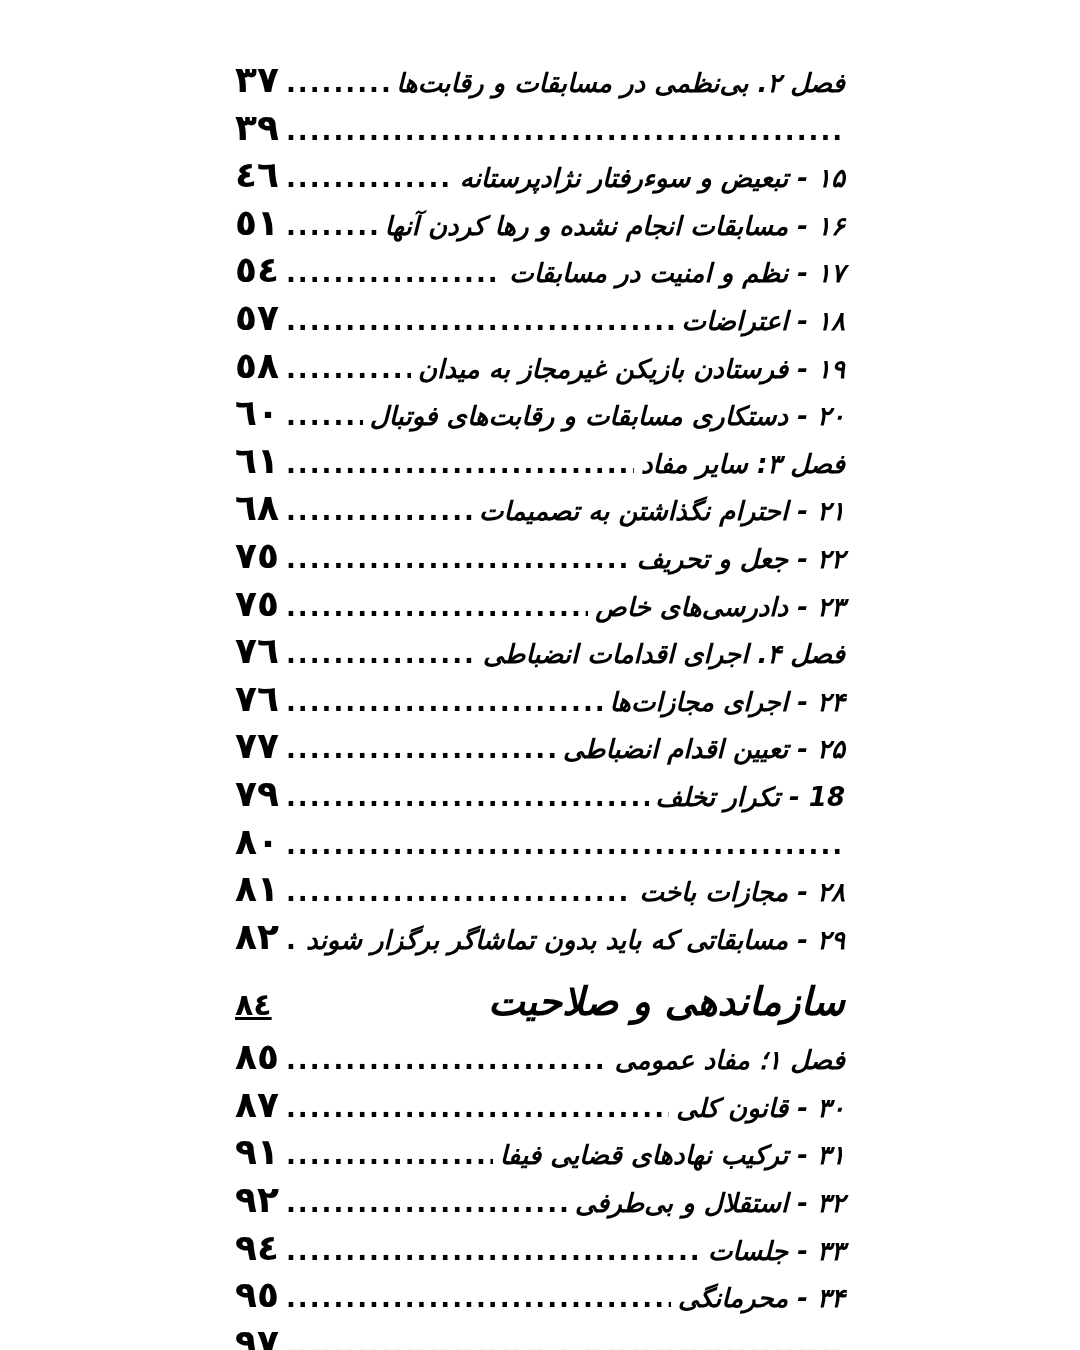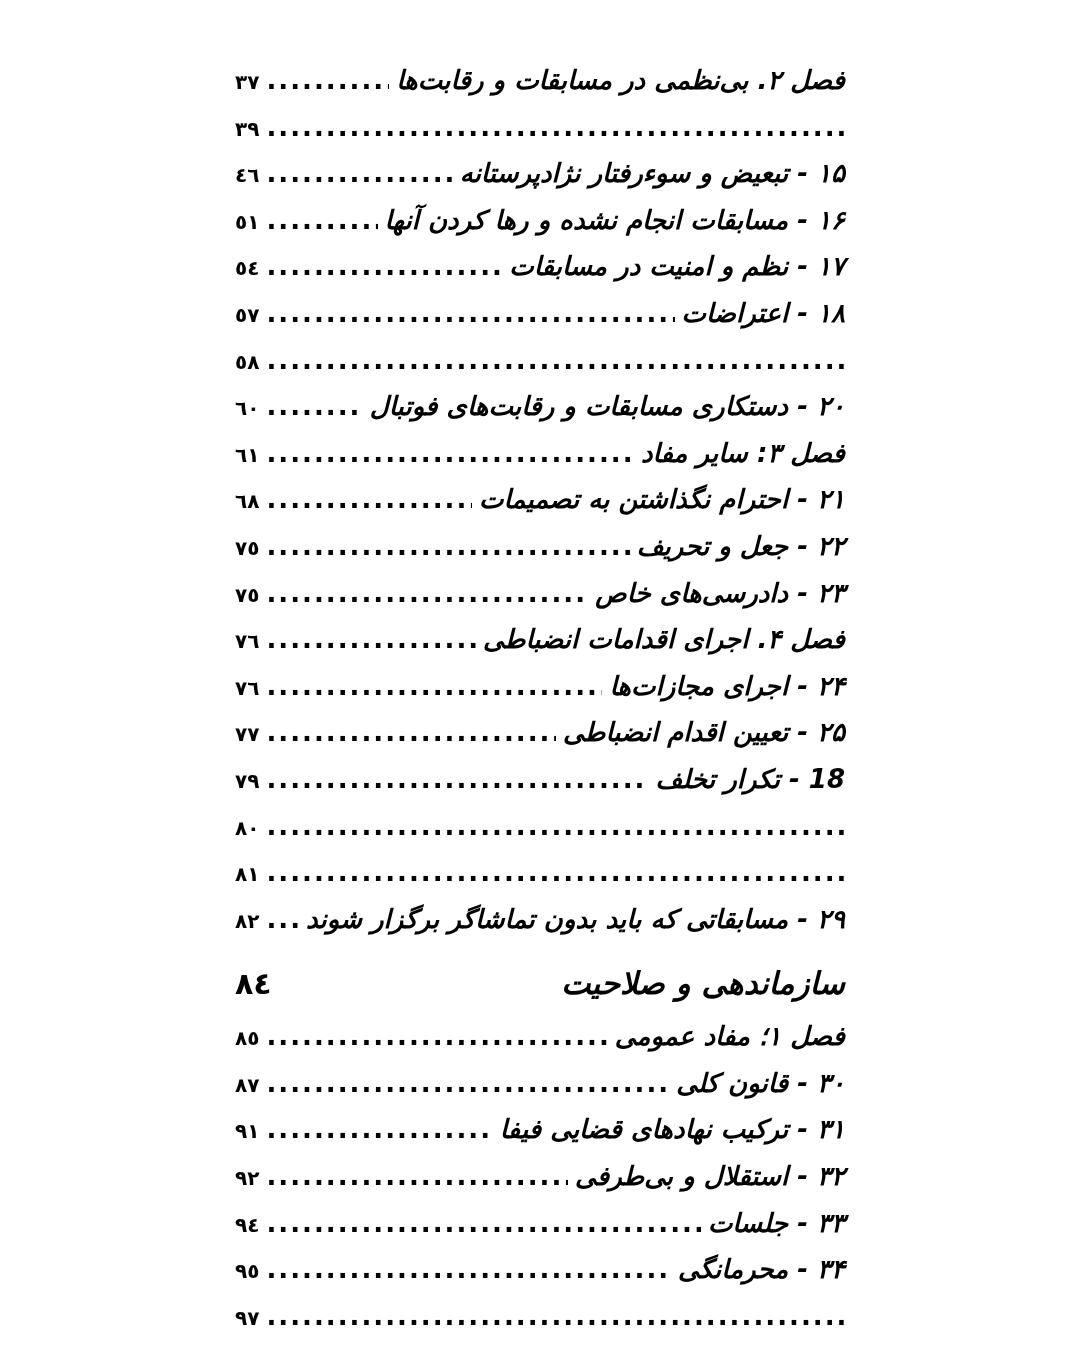--- a/index.html
+++ b/index.html
@@ -43,34 +43,35 @@
     overflow: hidden;
     white-space: nowrap;
     font-size: 26px;
     letter-spacing: 2px;
     direction: ltr;
     text-align: left;
     min-width: 0;
   }
   .pagenum {
     white-space: nowrap;
-    font-size: 20px;
+    font-size: 36px;
     flex: 0 0 auto;
   }
   .section-row {
     margin-top: 10px;
   }
   .section-row > span {
     line-height: 60px;
   }
   .section-row .title {
-    font-size: 31px;
+    font-size: 39px;
   }
   .section-row .pagenum {
     font-size: 30px;
+    text-decoration: underline;
   }
   .spacer {
     flex: 1 1 0;
   }
 </style>
 </head>
 <body>
 
 <div class="page">
   <div class="toc">
@@ -104,20 +105,21 @@
       <span class="pagenum">٥٤</span>
     </div>
 
     <div class="row item">
       <span class="title">۱۸ - اعتراضات</span>
       <span class="leader">........................................................................................................................</span>
       <span class="pagenum">٥٧</span>
     </div>
 
     <div class="row item">
+      <span class="title">۱۹ - فرستادن بازیکن غیرمجاز به میدان</span>
       <span class="leader">........................................................................................................................</span>
       <span class="pagenum">٥٨</span>
     </div>
 
     <div class="row item">
       <span class="title">۲۰ - دستکاری مسابقات و رقابت‌های فوتبال</span>
       <span class="leader">........................................................................................................................</span>
       <span class="pagenum">٦٠</span>
     </div>
 
@@ -168,20 +170,21 @@
       <span class="leader">........................................................................................................................</span>
       <span class="pagenum">٧٩</span>
     </div>
 
     <div class="row item">
       <span class="leader">........................................................................................................................</span>
       <span class="pagenum">٨٠</span>
     </div>
 
     <div class="row item">
+      <span class="title">۲۸ - مجازات باخت</span>
       <span class="leader">........................................................................................................................</span>
       <span class="pagenum">٨١</span>
     </div>
 
     <div class="row item">
       <span class="title">۲۹ - مسابقاتی که باید بدون تماشاگر برگزار شوند</span>
       <span class="leader">........................................................................................................................</span>
       <span class="pagenum">٨٢</span>
     </div>
 

